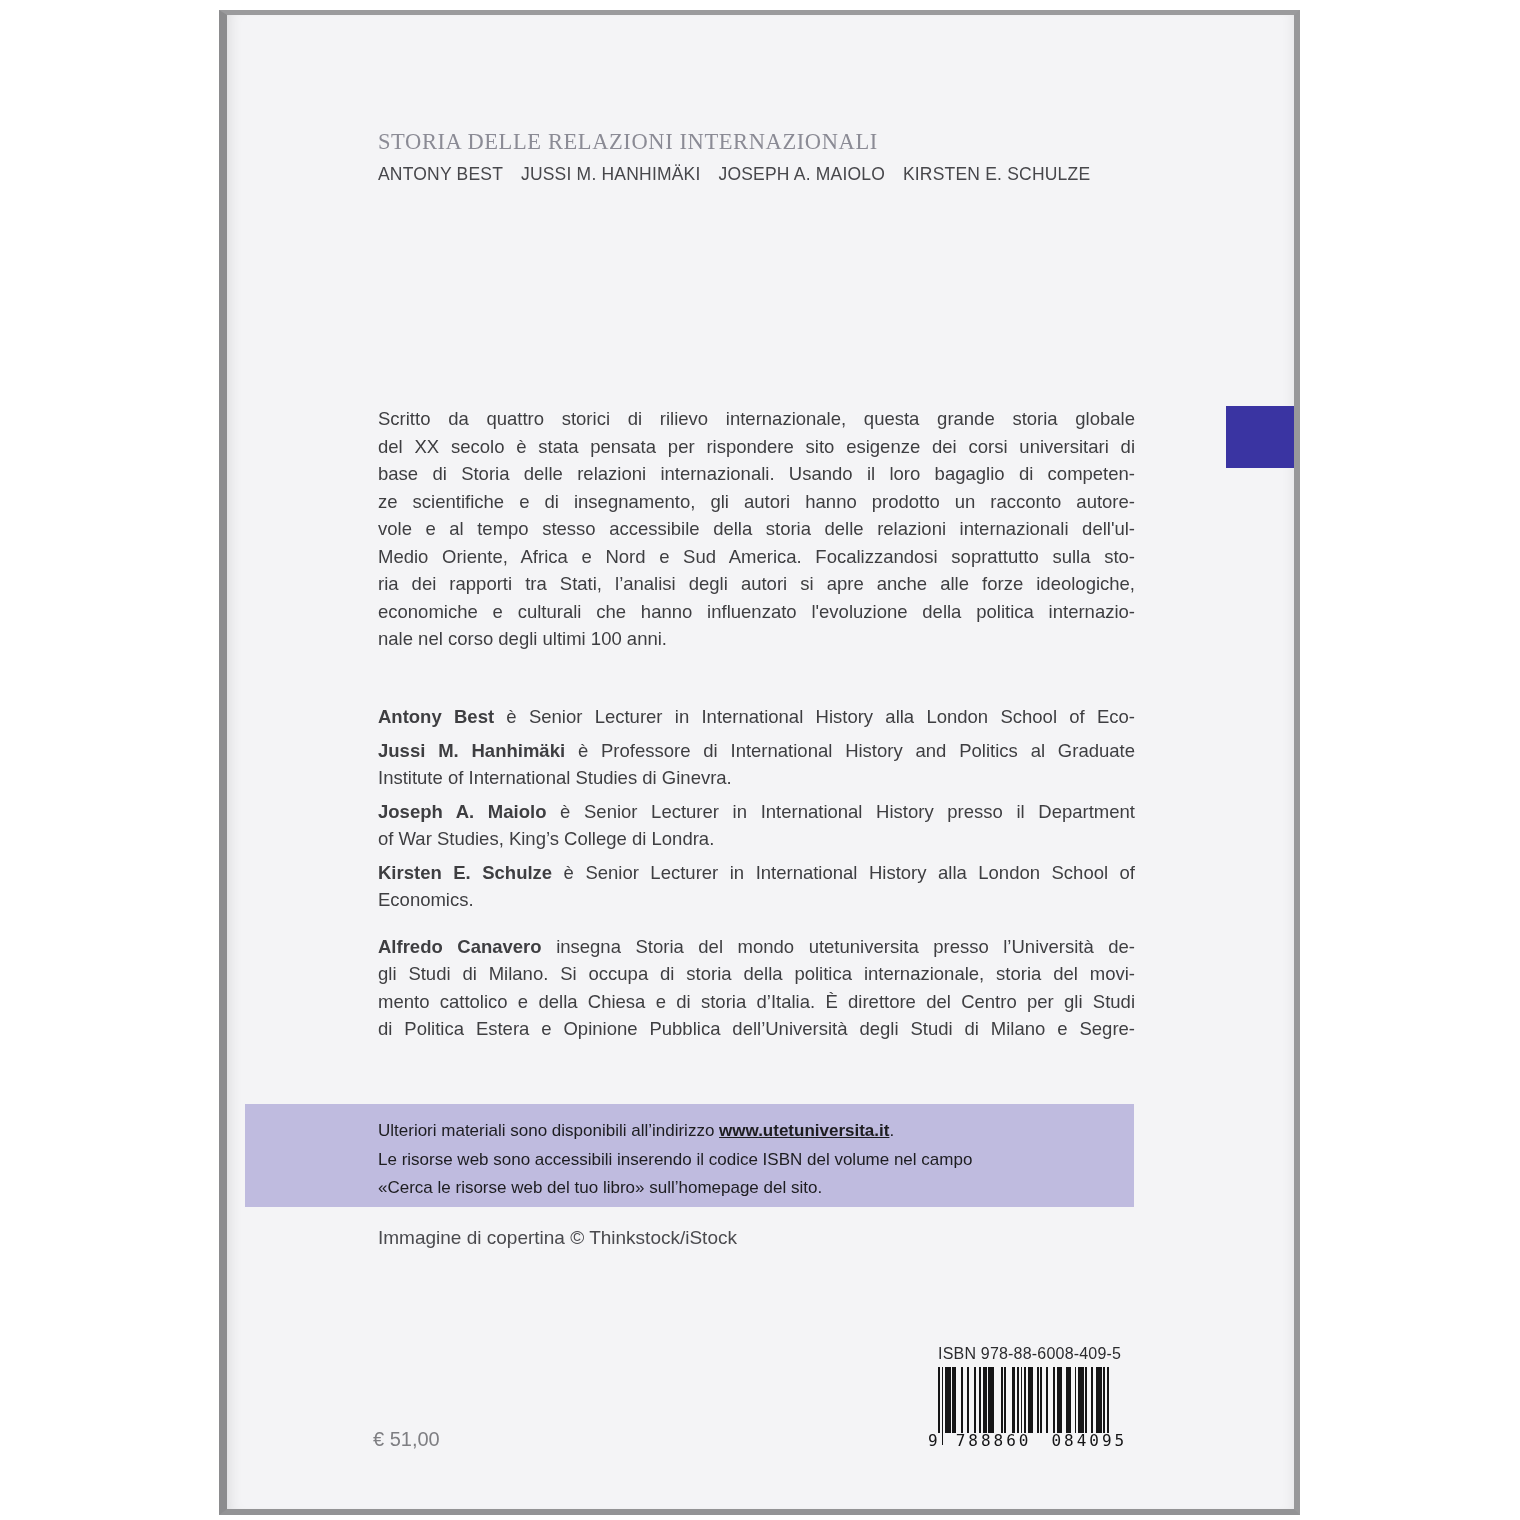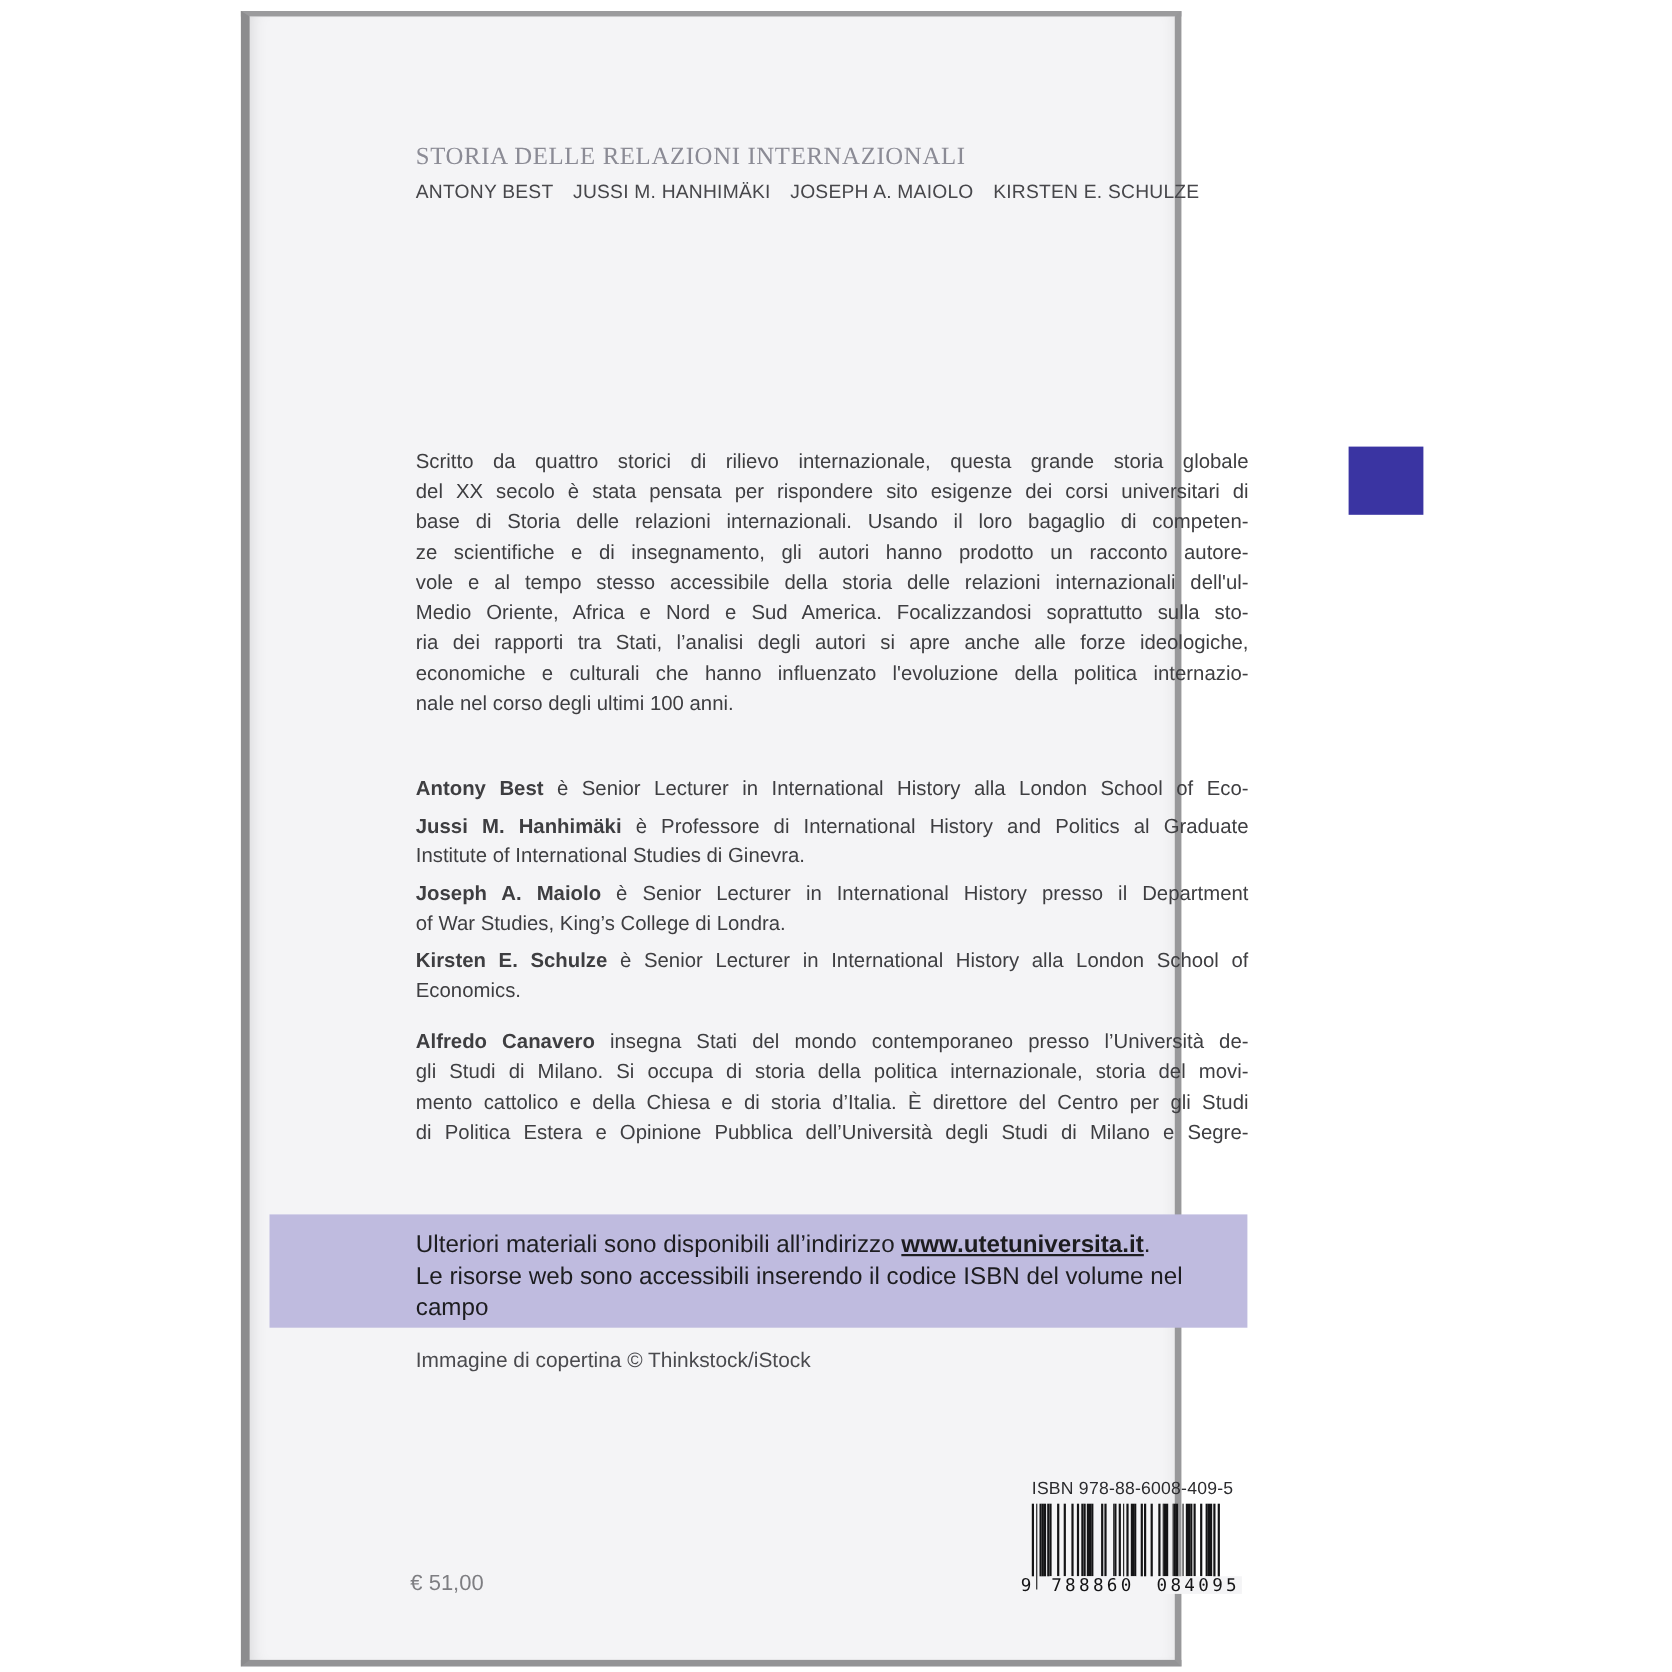--- a/index.html
+++ b/index.html
@@ -1,21 +1,21 @@
 <!DOCTYPE html>
 <html lang="it"><head>
 <meta charset="utf-8">
 <style>
   html,body{margin:0;padding:0;}
   body{
     width:1520px;height:1520px;position:relative;background:#ffffff;
     font-family:"Liberation Sans",sans-serif;overflow:hidden;
   }
   .book{
-    position:absolute;left:219px;top:10px;width:855px;height:1505px;
+    position:absolute;left:219px;top:10px;width:1081px;height:1505px;
     background:#f4f4f6;box-sizing:border-box;
     border-top:5px solid #9b9b9d;border-right:6px solid #98989a;
     border-bottom:6px solid #939395;border-left:8px solid #8c8c8e;
     box-shadow:inset 12px 0 16px -12px rgba(0,0,0,.14), inset -10px 0 14px -10px rgba(0,0,0,.08);
   }
   .abs{position:absolute;}
   .series-title{
     left:151px;top:114px;
     font-family:"Liberation Serif",serif;
     font-size:22.5px;letter-spacing:.6px;color:#8b8b95;white-space:nowrap;
@@ -34,21 +34,21 @@
   .tline{min-height:27.5px;white-space:pre-wrap;}
   .just{text-align:justify;text-align-last:justify;}
   .b{font-weight:700;}
   .u{text-decoration:underline;}
   .accent-square{
     left:999px;top:391px;width:68px;height:62px;background:#3a34a2;
   }
   .web-box{
     left:18px;top:1089px;width:889px;height:103px;box-sizing:border-box;
     background:#bfbbdf;padding:13px 18px 0 133px;
-    font-size:22px;line-height:28.5px;color:#1d1d20;overflow:hidden;
+    font-size:17px;line-height:28.5px;color:#1d1d20;overflow:hidden;
   }
   .web-box .tline{min-height:28.5px;}
   .credit{
     left:151px;top:1212px;font-size:19px;color:#4a4a4e;white-space:nowrap;
   }
   .price{
     left:146px;top:1413px;font-size:20px;color:#7e7e82;white-space:nowrap;
   }
   .barcode{
     left:711px;top:1330px;width:182px;color:#2b2b2e;
@@ -104,21 +104,21 @@
       </div>
     <div class="bio">
         <div class="tline just"><span class="b">Joseph A. Maiolo</span><span> è Senior Lecturer in International History presso il Department</span></div>
         <div class="tline"><span>of War Studies, King’s College di Londra.</span></div>
       </div>
     <div class="bio">
         <div class="tline just"><span class="b">Kirsten E. Schulze</span><span> è Senior Lecturer in International History alla London School of</span></div>
         <div class="tline"><span>Economics.</span></div>
       </div>
     <div class="bio canavero">
-        <div class="tline just"><span class="b">Alfredo Canavero</span><span> insegna Stati del mondo contemporaneo presso l’Università de-</span></div>
+        <div class="tline just"><span class="b">Alfredo Canavero</span><span> insegna Storia del mondo utetuniversita presso l’Università de-</span></div>
         <div class="tline just"><span>gli Studi di Milano. Si occupa di storia della politica internazionale, storia del movi-</span></div>
         <div class="tline just"><span>mento cattolico e della Chiesa e di storia d’Italia. È direttore del Centro per gli Studi</span></div>
         <div class="tline just"><span>di Politica Estera e Opinione Pubblica dell’Università degli Studi di Milano e Segre-</span></div>
       </div>
   </div>
 
   <div class="abs web-box" style="background: rgb(191, 187, 223);">
       <div class="tline"><span>Ulteriori materiali sono disponibili all’indirizzo </span><span class="b u">www.utetuniversita.it</span><span>.</span></div>
       <div class="tline"><span>Le risorse web sono accessibili inserendo il codice ISBN del volume nel campo</span></div>
       <div class="tline"><span>«Cerca le risorse web del tuo libro» sull’homepage del sito.</span></div>

